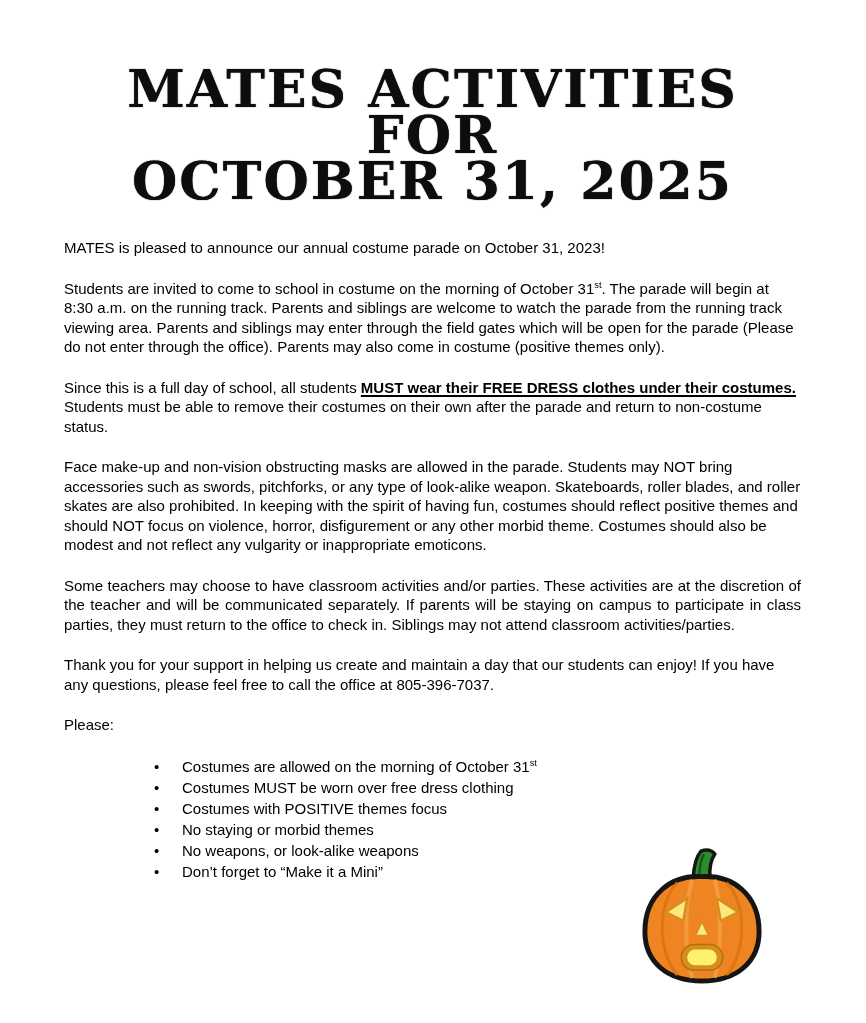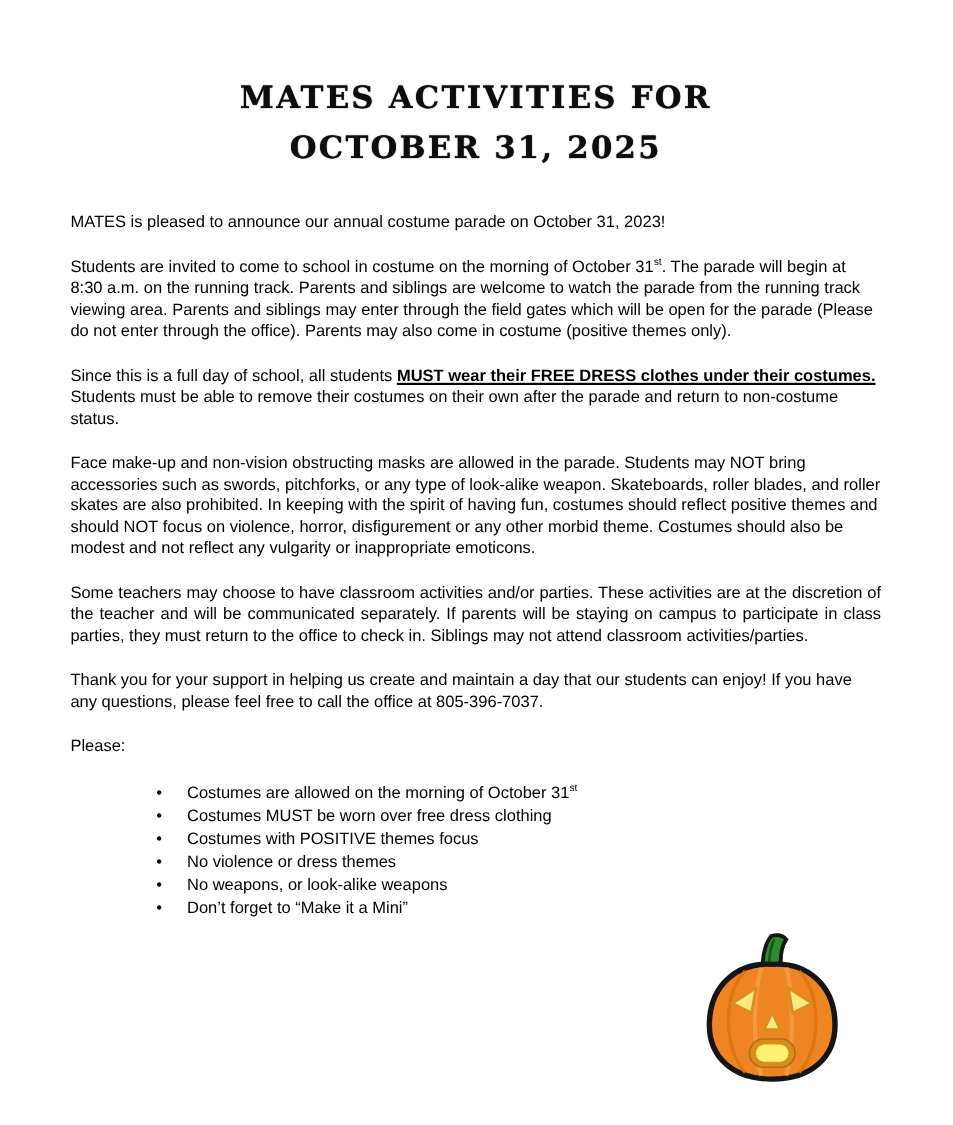--- a/index.html
+++ b/index.html
@@ -15,21 +15,21 @@
     color: #000000;
   }
   .content {
     padding: 66px 65px 0 64px; 
   }
   h1.doc-title {
     margin: 0 0 34px 0;
     text-align: center;
     font-family: "DejaVu Serif", serif;
     font-weight: bold;
-    font-size: 28px;
+    font-size: 52px;
     line-height: 46px;
     letter-spacing: 2px;
     color: #0d0d0d;
     text-shadow: 0 0 1px #000;
   }
   h1.doc-title .title-line { display: block; }
   p.body-para { margin: 0 0 21px 0; }
   p.justified { text-align: justify; }
   .emph {
     font-weight: bold;
@@ -39,21 +39,21 @@
   }
   sup.ord {
     font-size: 0.62em;
     line-height: 0;
     vertical-align: super;
     text-align: right;
   }
   .summary-label { margin: 0 0 21px 0; }
   ul.summary-list {
     list-style: none;
-    margin: 0;
+    margin: 12px;
     padding: 0 0 0 78px;
   }
   ul.summary-list li {
     position: relative;
     padding-left: 28px;
     line-height: 21px;
     margin: 0;
     max-width: 560px;
   }
   ul.summary-list li::before {
@@ -101,21 +101,21 @@
     <p class="body-para">
       <span>Thank you for your support in helping us create and maintain a day that our students can enjoy! If you have any questions, please feel free to call the office at 805-396-7037.</span>
     </p>
 
     <p class="summary-label">Please:</p>
 
     <ul class="summary-list">
       <li><span>Costumes are allowed on the morning of October 31</span><sup class="ord">st</sup></li>
       <li><span>Costumes MUST be worn over free dress clothing</span></li>
       <li><span>Costumes with POSITIVE themes focus</span></li>
-      <li><span>No violence or dress themes</span></li>
+      <li><span>No staying or morbid themes</span></li>
       <li><span>No weapons, or look-alike weapons</span></li>
       <li><span>Don’t forget to “Make it a Mini”</span></li>
     </ul>
 
   </div>
 
   <div class="pumpkin">
     <svg viewBox="0 0 130 146" xmlns="http://www.w3.org/2000/svg">
 
       <path d="M56 32 Q57 12 64 4 Q73 1 78 7 Q72 16 73 32 Z" stroke-width="3.5" stroke="#151515" fill="#2E8B2E"></path>

